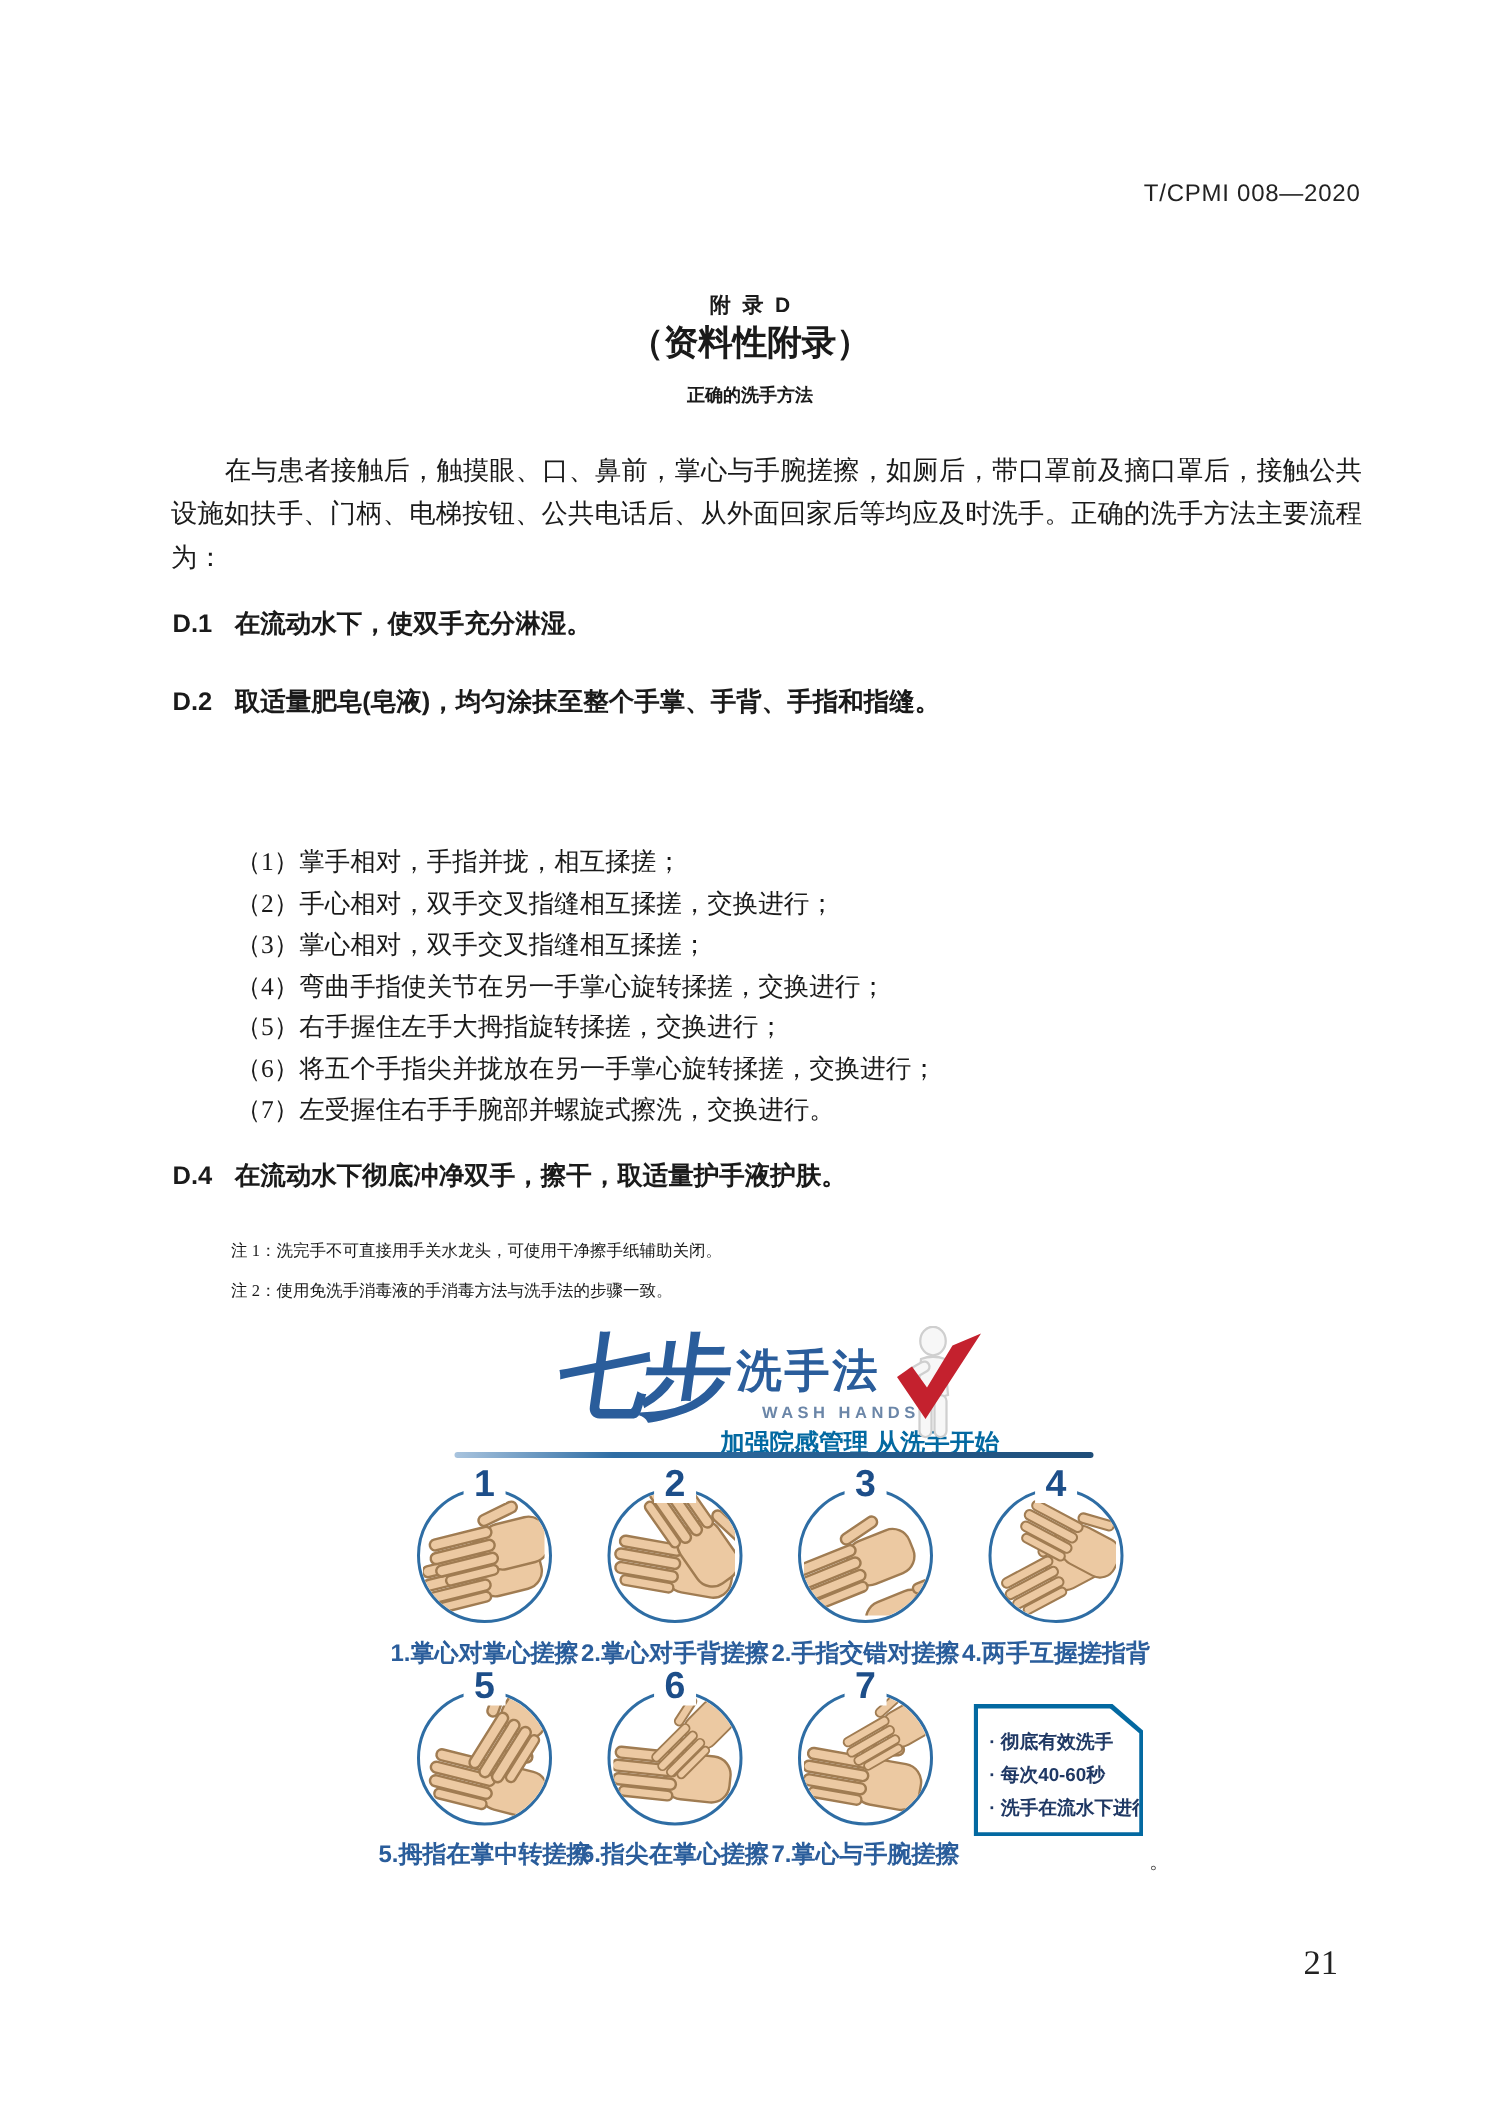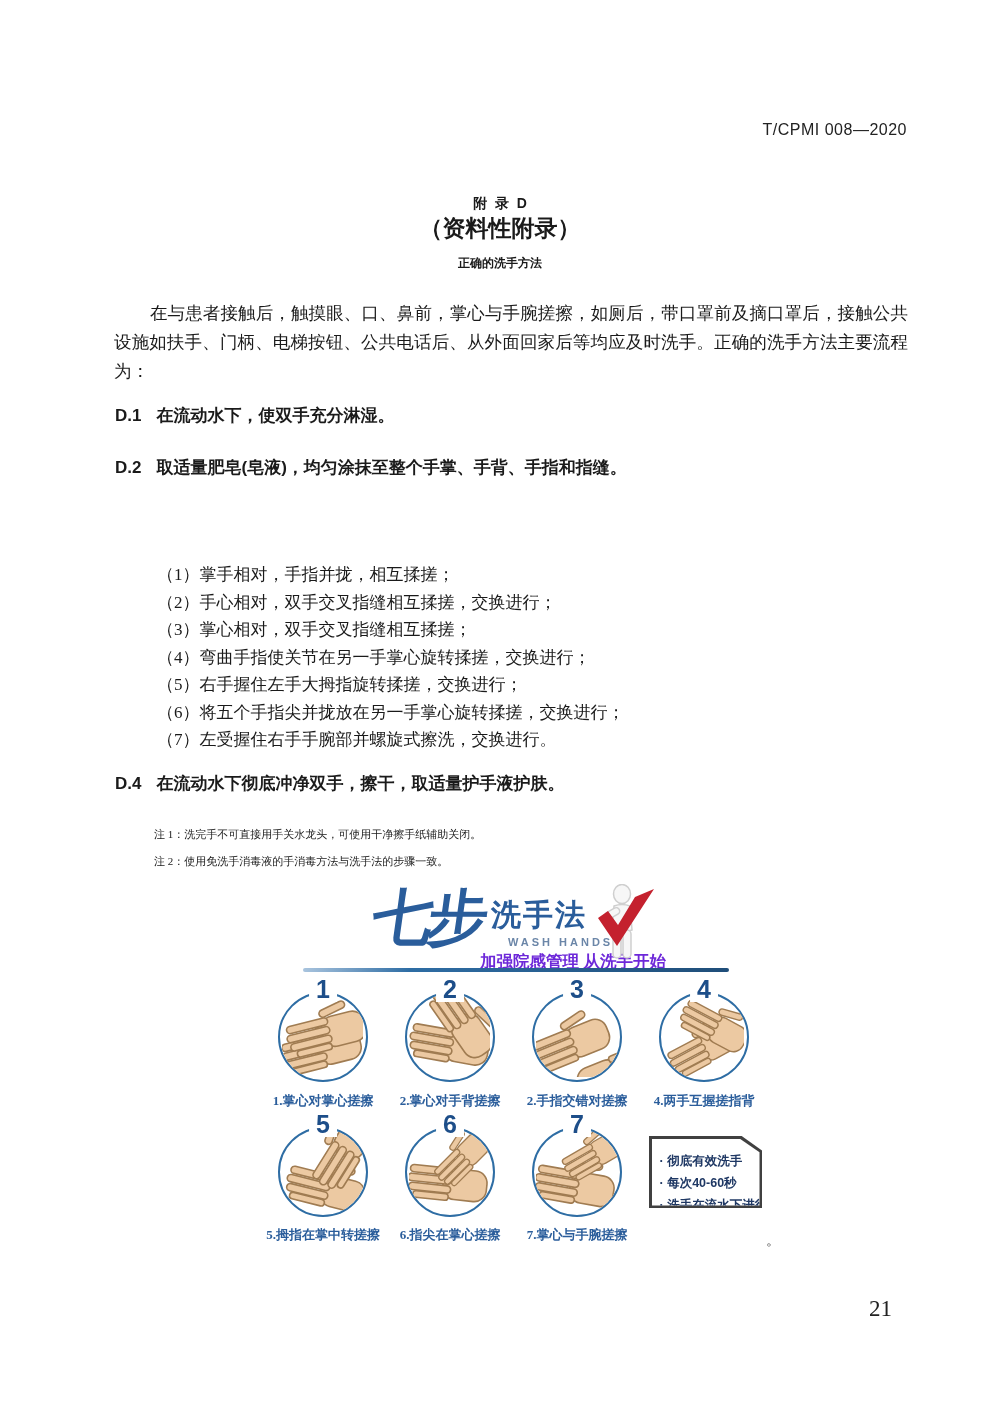--- a/index.html
+++ b/index.html
@@ -34,48 +34,48 @@
   .poster{position:absolute;left:270px;top:886px;width:508px;height:368px;}
   .logo-big{
     position:absolute;left:103px;top:2px;font-size:60px;font-weight:bold;
     color:#2a5d9b;transform:skewX(-8deg);letter-spacing:-5px;line-height:1;
     font-family:"Liberation Serif", serif;
   }
   .logo-small{position:absolute;left:221px;top:14px;font-size:30px;font-weight:bold;color:#2a5d9b;
     letter-spacing:2px;font-family:"Liberation Sans", sans-serif;line-height:1;}
   .logo-en{position:absolute;left:226px;top:50px;font-size:11px;font-weight:bold;color:#6b86a8;
     letter-spacing:3px;font-family:"Liberation Sans", sans-serif;margin-left:12px;}
-  .slogan{position:absolute;left:210px;top:65px;font-size:16.5px;font-weight:bold;color:#6d28d9;
+  .slogan{position:absolute;left:210px;top:65px;font-size:16.5px;font-weight:bold;color:#0369a1;
     font-family:"Liberation Sans", sans-serif;white-space:nowrap;}
   .mascot{position:absolute;left:320px;top:-2px;width:70px;height:80px;}
   .divider{position:absolute;left:33px;top:82px;width:426px;height:3.5px;border-radius:2px;
     background:linear-gradient(90deg,#a9c4de 0%,#2e6da4 25%,#1f4e79 100%);}
 
   .pcell{position:absolute;width:90px;height:90px;}
   .pcell .circle{
     position:absolute;left:0;top:0;width:90px;height:90px;box-sizing:border-box;
     border:2.5px solid #2e6da4;border-radius:50%;background:#fff;overflow:hidden;
   }
   .pcell .num{
     position:absolute;top:-15px;left:50%;transform:translateX(-50%);
     background:#fff;padding:0 7px;font-size:25px;font-weight:bold;color:#1d4e89;
     font-family:"Liberation Sans", sans-serif;line-height:1;z-index:2;
   }
   .row1{top:106px;} .row2{top:241px;}
   .px1{left:8px;} .px2{left:135px;} .px3{left:262px;} .px4{left:389px;}
 
   .pcap{
-    position:absolute;width:160px;text-align:center;font-size:13px;font-weight:bold;color:#2a5d9b;
-    font-family:Liberation Serif, serif;white-space:nowrap;
+    position:absolute;width:160px;text-align:center;font-size:16px;font-weight:bold;color:#2a5d9b;
+    font-family:Liberation Sans, sans-serif;white-space:nowrap;
   }
   .cap-row1{top:206px;} .cap-row2{top:340px;}
   .cx1{left:-27px;} .cx2{left:100px;} .cx3{left:227px;} .cx4{left:354px;}
 
-  .tipbox{position:absolute;left:379px;top:250px;width:113px;height:72px;
-    background:#404040;clip-path:polygon(0 0,82% 0,100% 20%,100% 100%,0 100%);}
+  .tipbox{position:absolute;left:379px;top:250px;width:113px;height:88px;
+    background:#0369a1;clip-path:polygon(0 0,82% 0,100% 20%,100% 100%,0 100%);}
   .tipbox-inner{position:absolute;left:2.5px;top:2.5px;right:2.5px;bottom:2.5px;background:#fff;
     clip-path:polygon(0 0,81.5% 0,100% 20.5%,100% 100%,0 100%);
     box-sizing:border-box;padding:11px 4px 0 8px;}
   .tip{font-family:"Liberation Sans", sans-serif;font-size:12.5px;font-weight:bold;color:#1f3864;
     line-height:22px;white-space:nowrap;}
 
   .skin{fill:#ecc9a2;stroke:#a07c52;stroke-width:2;}
   .hands-svg{position:absolute;left:2px;top:2px;width:81px;height:81px;}
 
   .stray-period{position:absolute;left:766px;top:1232px;font-size:14px;color:#333;}

